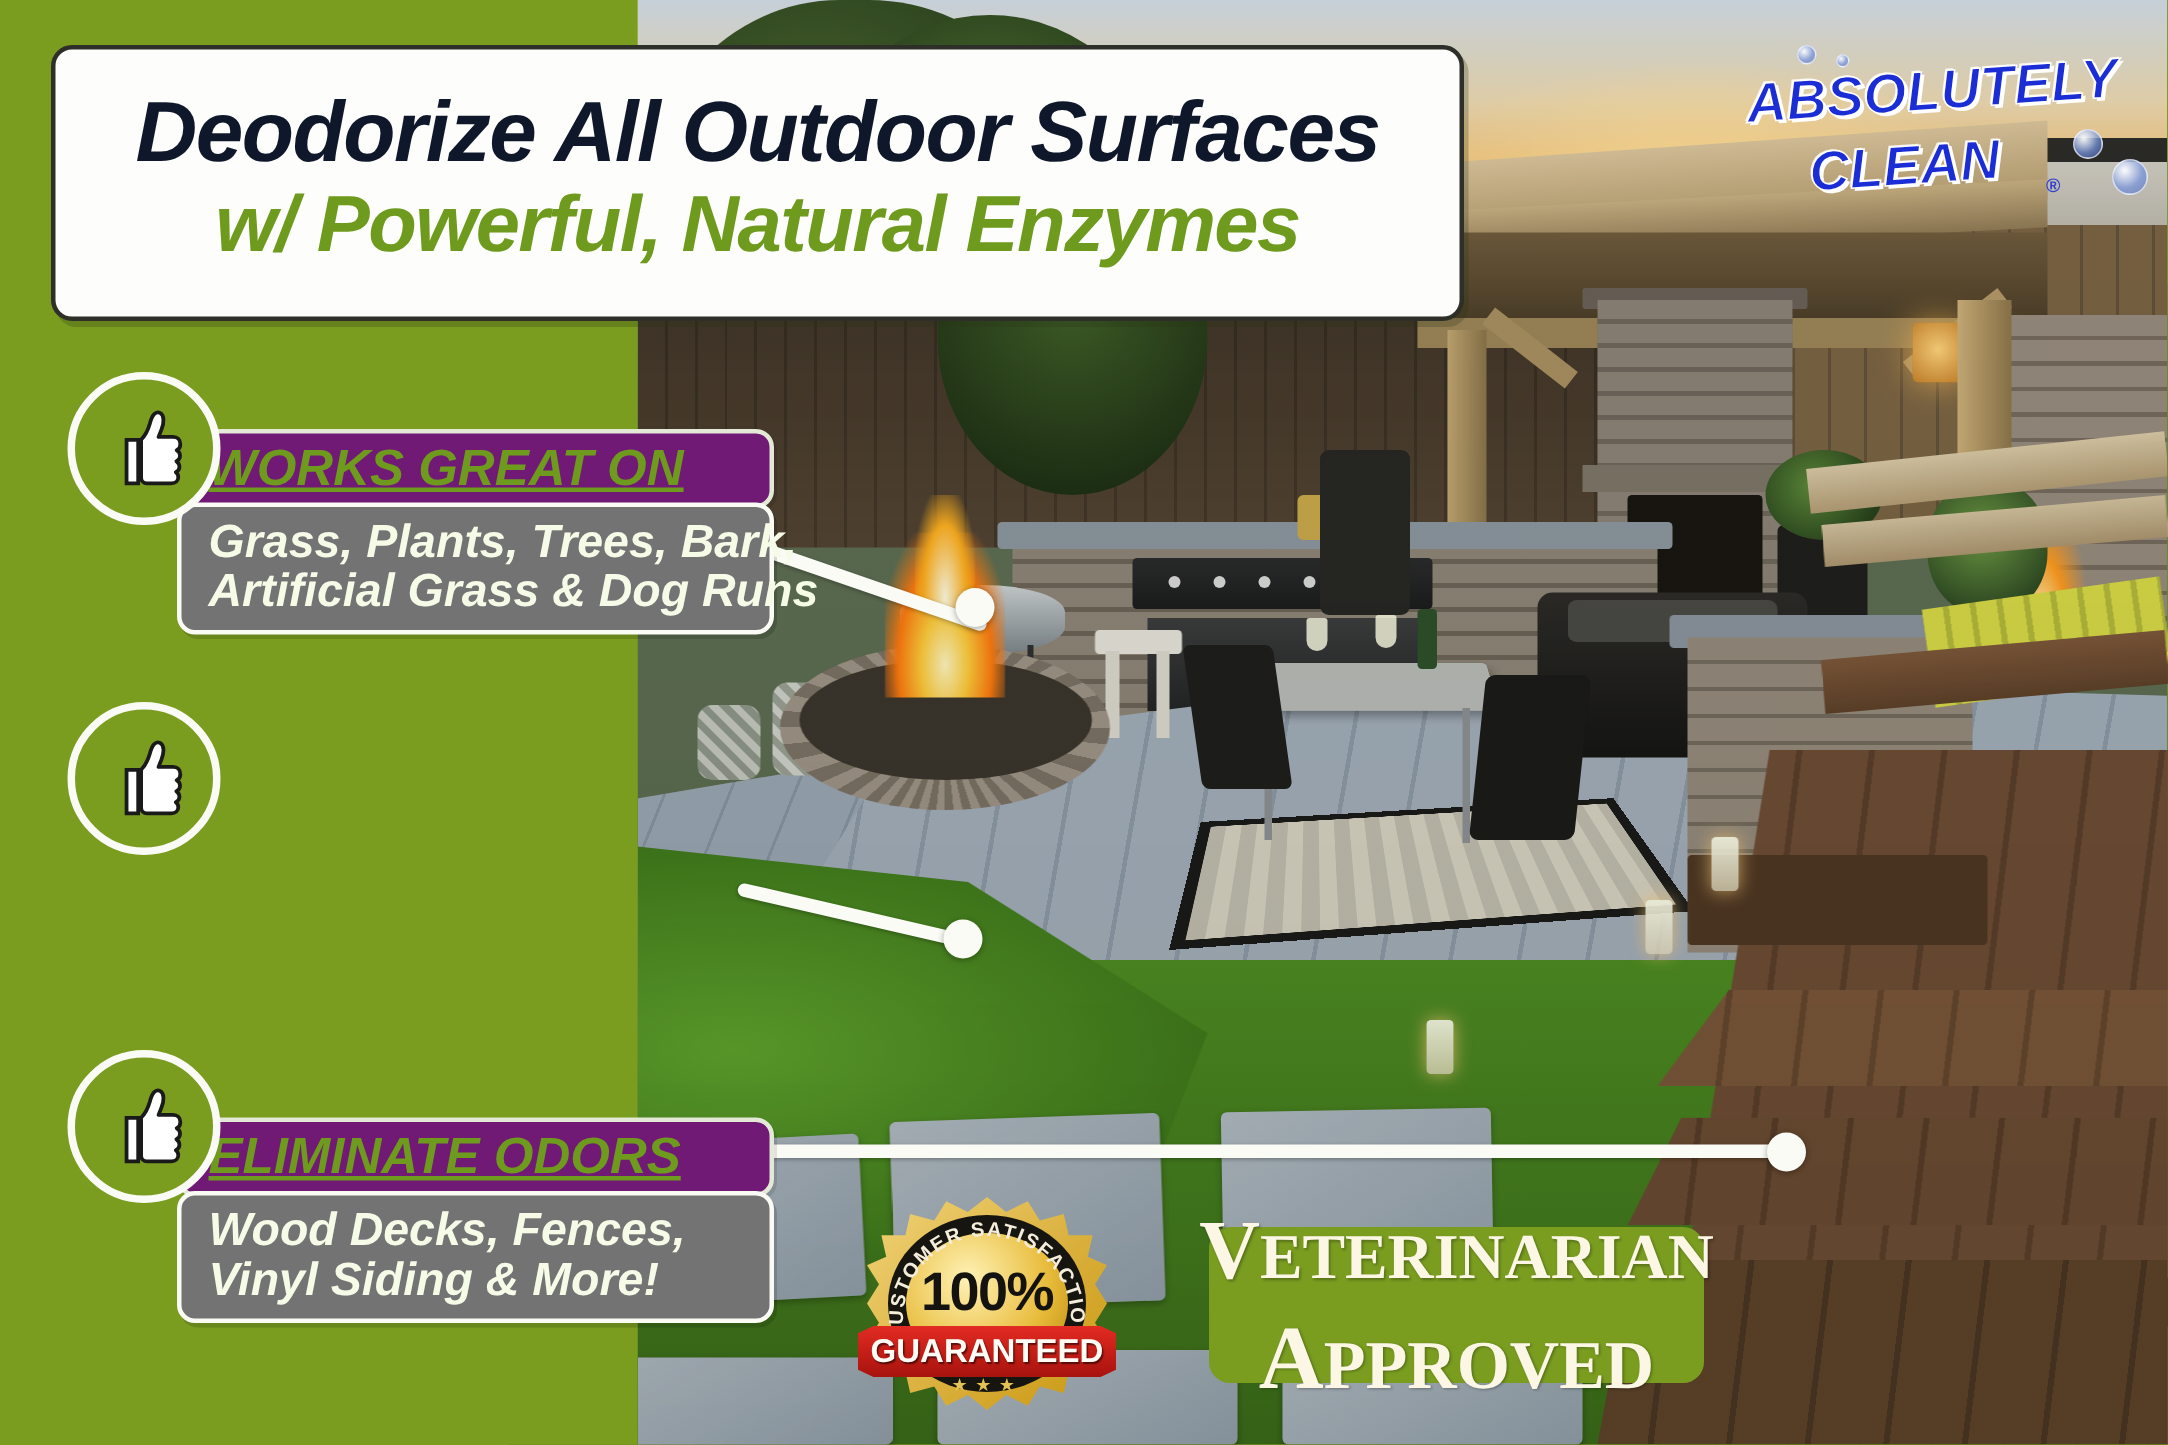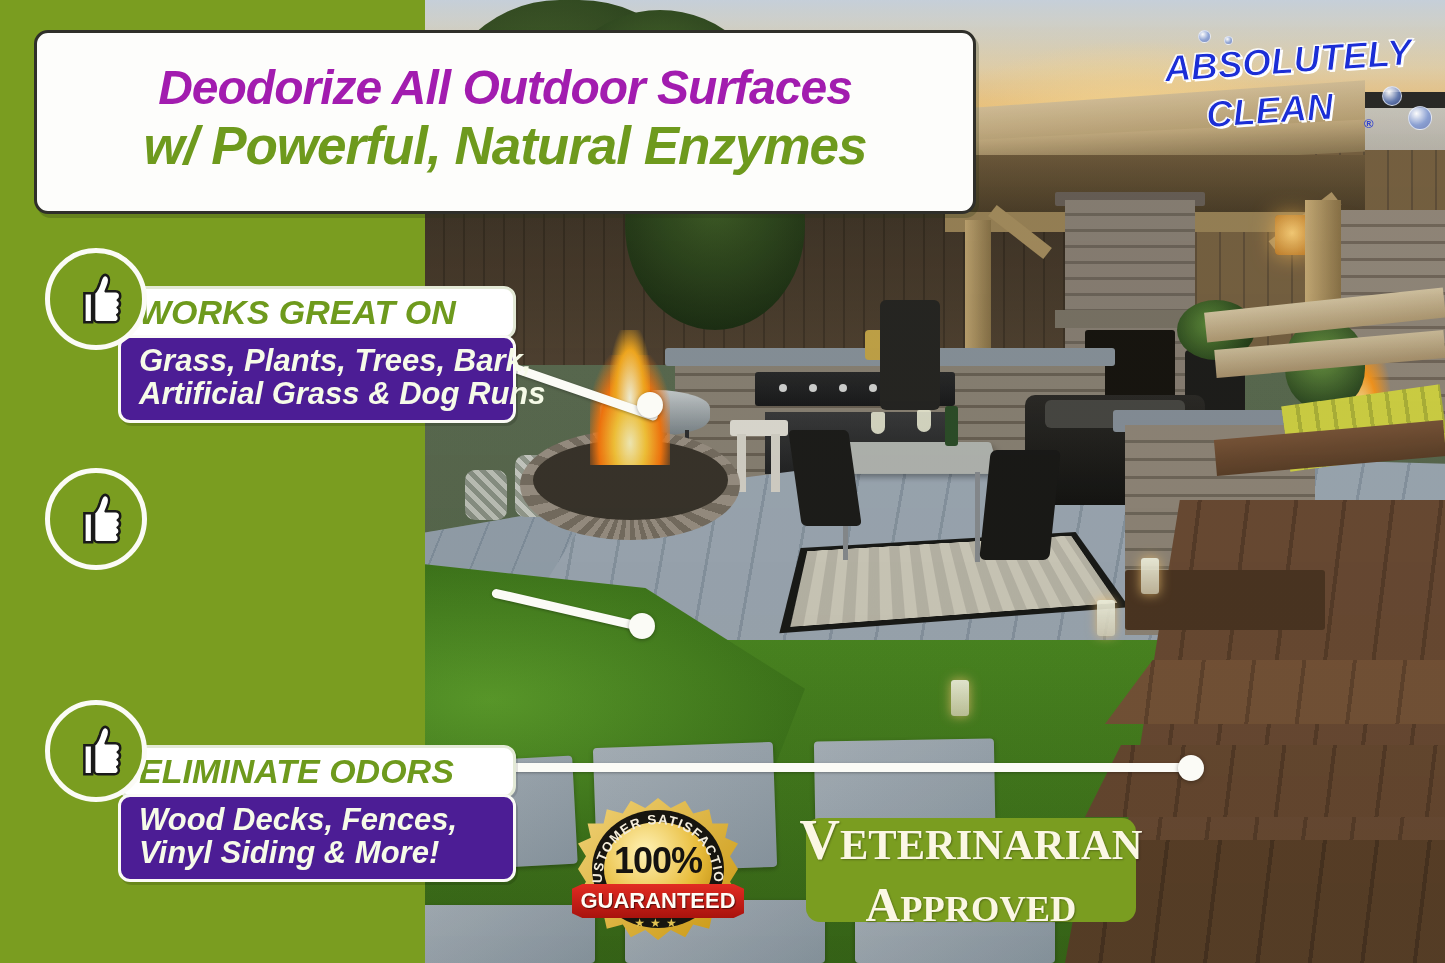--- a/index.html
+++ b/index.html
@@ -203,21 +203,21 @@
   .green-panel { position:absolute; left:0; top:0; width:425px; height:963px; background:#7a9d20; }
 
   
   .headline {
     position:absolute; left:34px; top:30px; width:942px; height:184px;
     background:#fdfdfb; border:3px solid #2f2f2a; border-radius:14px;
     box-shadow:3px 4px 0 rgba(40,50,20,.25);
     display:flex; flex-direction:column; align-items:center; justify-content:center;
     padding:4px 14px 10px;
   }
-  .hl1 { font-size:48px; font-weight:bold; font-style:italic; color:#a21caf;
+  .hl1 { font-size:57px; font-weight:bold; font-style:italic; color:#0f172a;
          letter-spacing:-1px; line-height:1.02; white-space:nowrap; }
   .hl2 { font-size:53px; font-weight:bold; font-style:italic; color:#6e9a1d;
          letter-spacing:-1px; line-height:1.08; white-space:nowrap; margin-top:4px; }
 
   
   .brand { position:absolute; left:1168px; top:34px; width:262px; height:128px; }
   .brand-l1, .brand-l2 {
     position:absolute; font-weight:bold; font-style:italic; color:#1b2ed6;
     letter-spacing:0px; text-shadow:2px 2px 0 #ffffff, -1px -1px 0 rgba(255,255,255,.8);
     -webkit-text-stroke:1px #ffffff;
@@ -225,27 +225,27 @@
   .brand-l1 { left:-4px; top:6px; font-size:37px; transform:rotate(-4deg); }
   .brand-l2 { left:38px; top:56px; font-size:37px; transform:rotate(-4deg); }
   .brand-r { position:absolute; left:196px; top:82px; font-size:13px; color:#3142cf; font-weight:bold; }
   .bubble { position:absolute; border-radius:50%;
             background:radial-gradient(circle at 34% 30%,rgba(255,255,255,.95),rgba(120,150,220,.75) 55%,rgba(60,90,190,.55));
             border:1px solid rgba(255,255,255,.65); }
 
   
   .callout { position:absolute; left:118px; width:398px; }
   .co-head {
-    background:#ffffff; border:3px solid #e3e9d6; border-radius:12px;
+    background:#701a75; border:3px solid #e3e9d6; border-radius:12px;
     padding:6px 12px 7px 18px; box-shadow:2px 2px 0 rgba(0,0,0,.1);
     font-size:34px; font-weight:bold; font-style:italic; color:#6e9a1d;
-    letter-spacing:0px; white-space:nowrap; line-height:1.0;
+    letter-spacing:0px; white-space:nowrap; line-height:1.0;text-decoration:underline;
   }
   .co-body {
-    margin-top:-4px; background:#4c1d95; border:3px solid #fbfbf6; border-radius:12px;
+    margin-top:-4px; background:#737373; border:3px solid #fbfbf6; border-radius:12px;
     padding:7px 14px 10px 18px; box-shadow:2px 3px 0 rgba(0,0,0,.14);
   }
   .co-body div { font-size:31px; font-weight:bold; font-style:italic; color:#f6fbe8;
                  line-height:1.04; white-space:nowrap; }
   .co-body div + div { margin-top:1px; }
 
   .thumb-circle {
     position:absolute; left:45px; width:102px; height:102px; border-radius:50%;
     background:#7a9d20; border:5px solid #fbfbf6; z-index:4;
     display:flex; align-items:center; justify-content:center;
@@ -280,21 +280,21 @@
                  text-shadow:1px 1px 1px rgba(0,0,0,.55); }
   .stars { position:absolute; left:0; right:0; top:118px; text-align:center;
            font-size:12px; color:#e2c353; letter-spacing:5px; }
 
   .vet { position:absolute; left:806px; top:818px; width:330px; height:104px;
          background:#7a9d20; border-radius:14px; display:flex; flex-direction:column;
          align-items:center; justify-content:center; }
   .vet div { font-family:"Liberation Serif", serif; color:#fbf7e4; font-weight:bold;
              line-height:1.0; white-space:nowrap; text-shadow:1px 1px 2px rgba(0,0,0,.3); }
   .vet-l1 { font-size:56px; }
-  .vet-l2 { font-size:48px; margin-top:13px; }
+  .vet-l2 { font-size:60px; margin-top:13px; }
   .sc { font-size:.76em; }
 
   .flagbox { position:absolute; left:1214px; top:822px; width:172px; height:98px;
              background:#f4f2ea; border:1px solid #cfc9b8; }
   .flag { position:absolute; left:6px; top:5px; width:160px; height:58px;
           background:repeating-linear-gradient(180deg,#bb1333 0 9px,#ffffff 9px 18px); }
   .canton { position:absolute; left:0; top:0; width:68px; height:31px; background:#1c2a63; }
   .canton-stars { position:absolute; inset:0; font-size:7px; color:#fff; line-height:6px;
                   letter-spacing:2.5px; padding:2px 3px; overflow:hidden; }
   .flag-label { position:absolute; left:0; right:0; top:64px; text-align:center;

